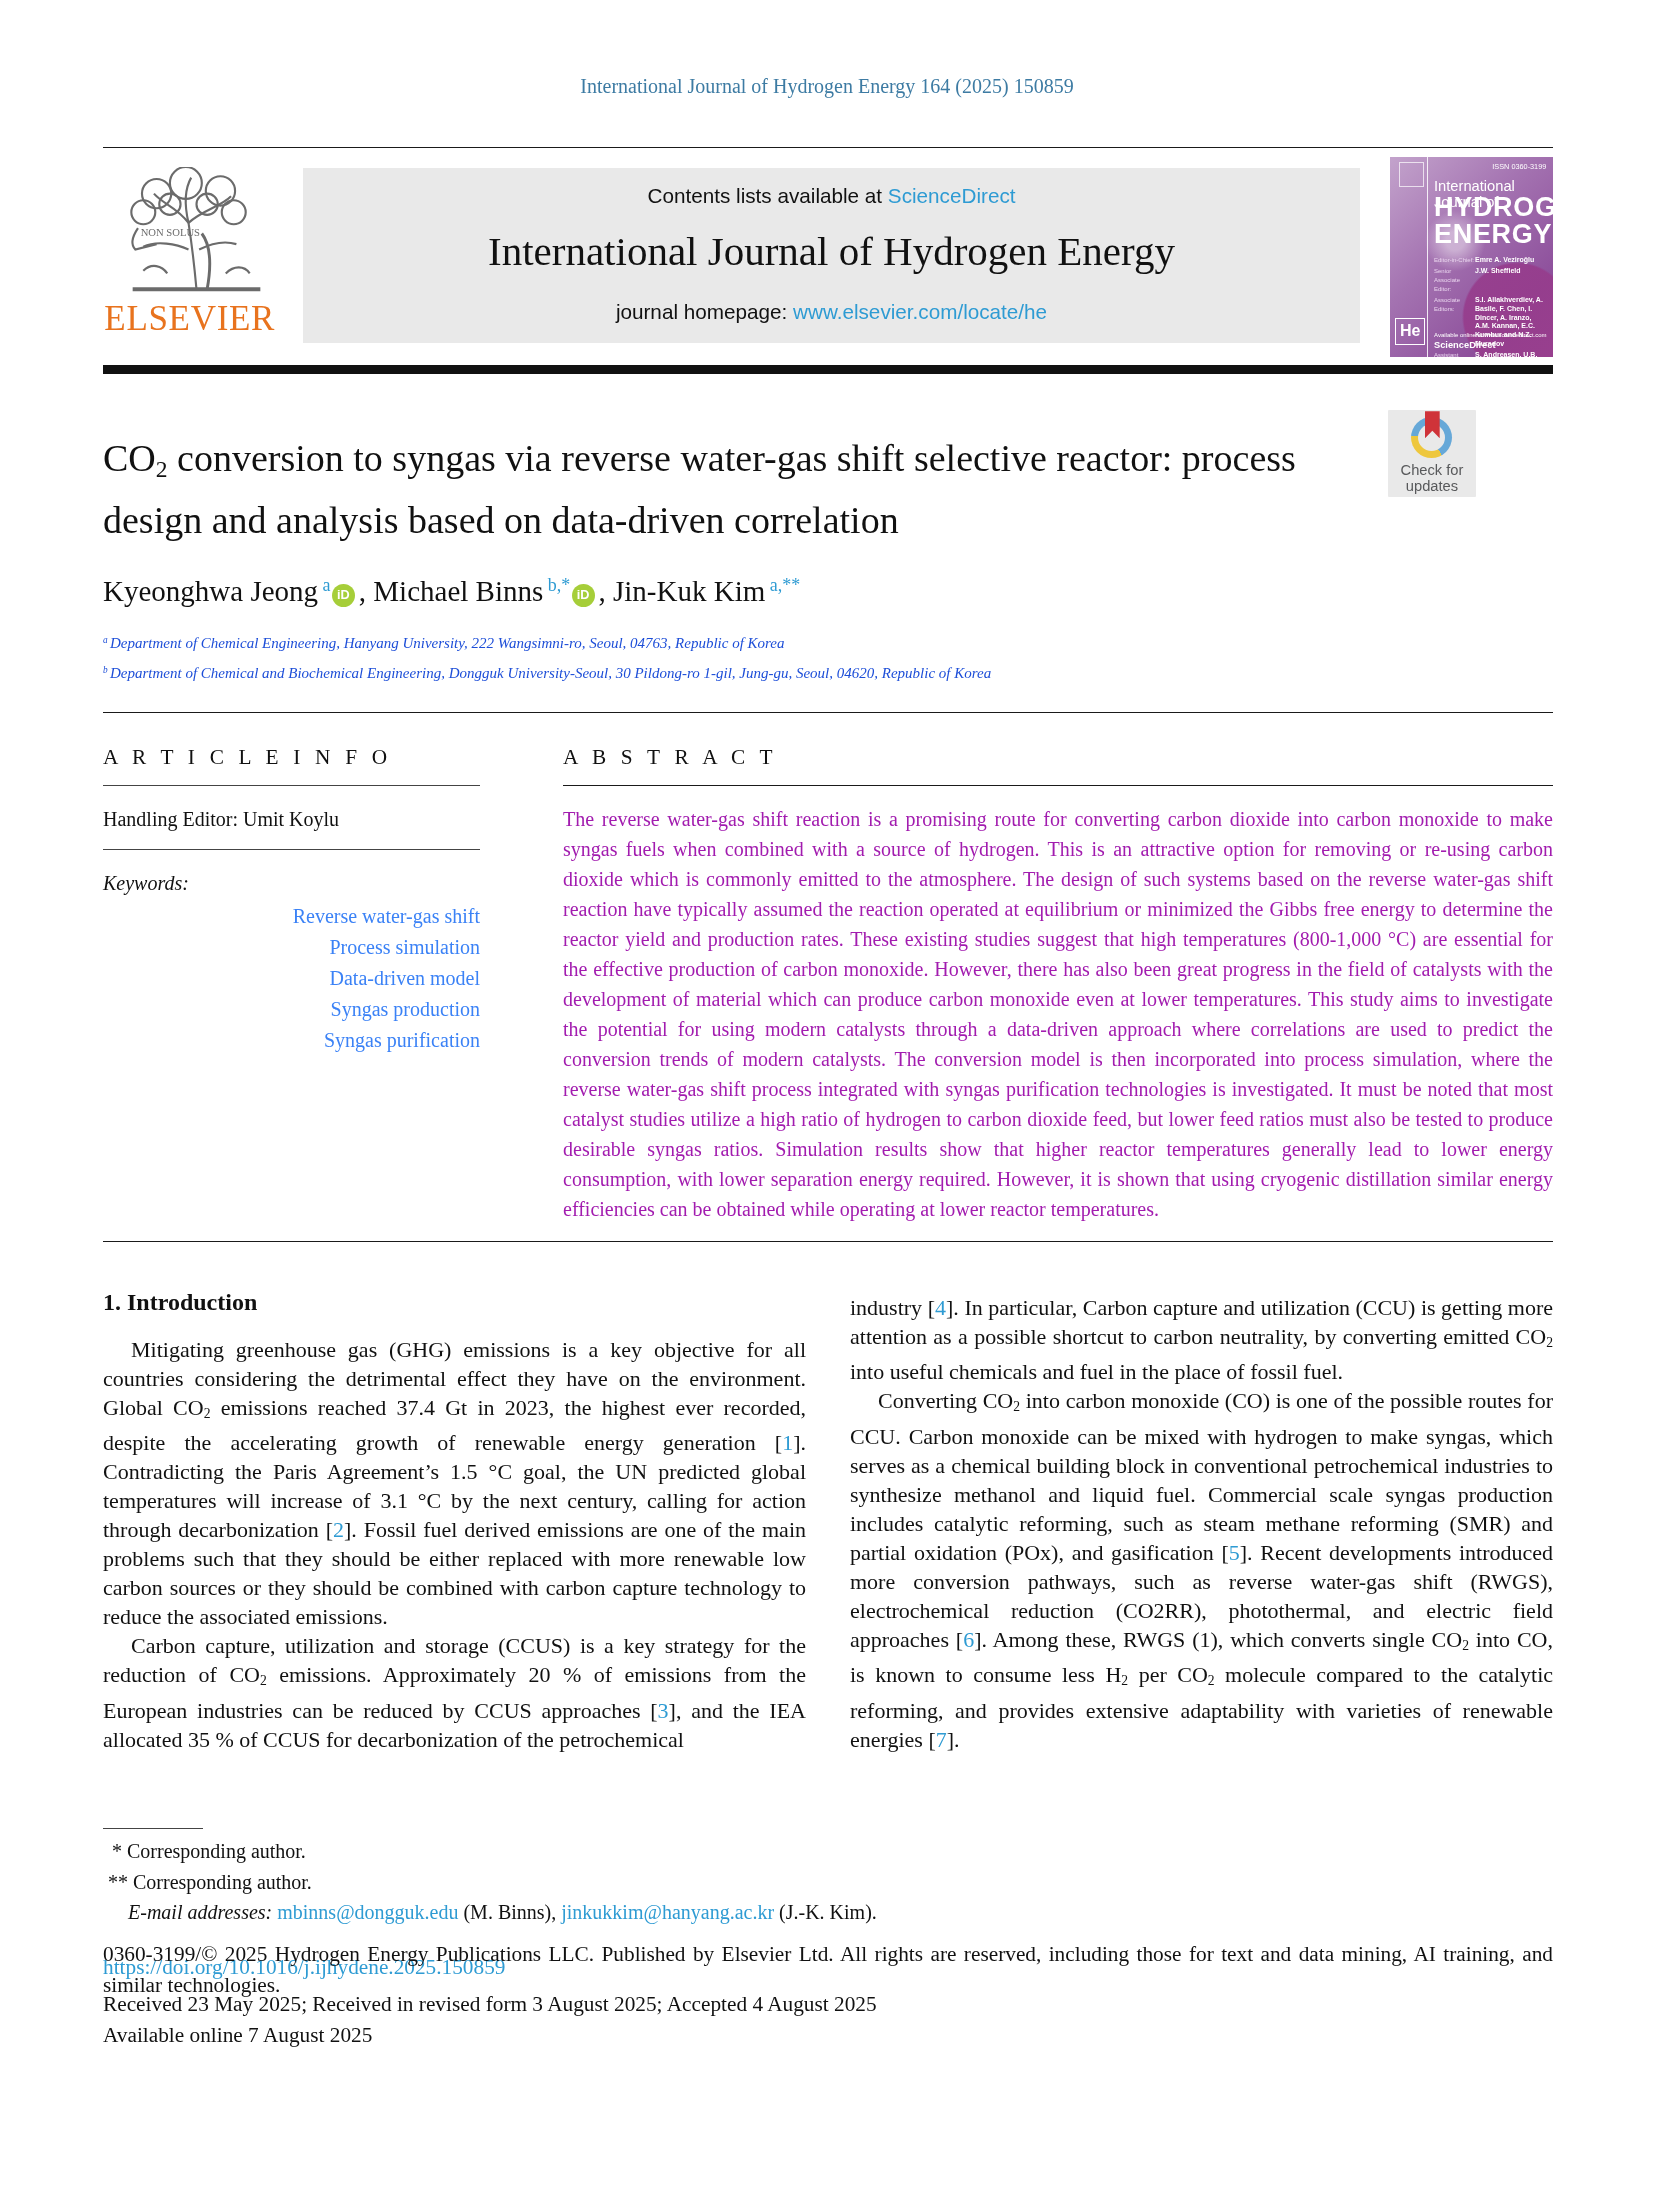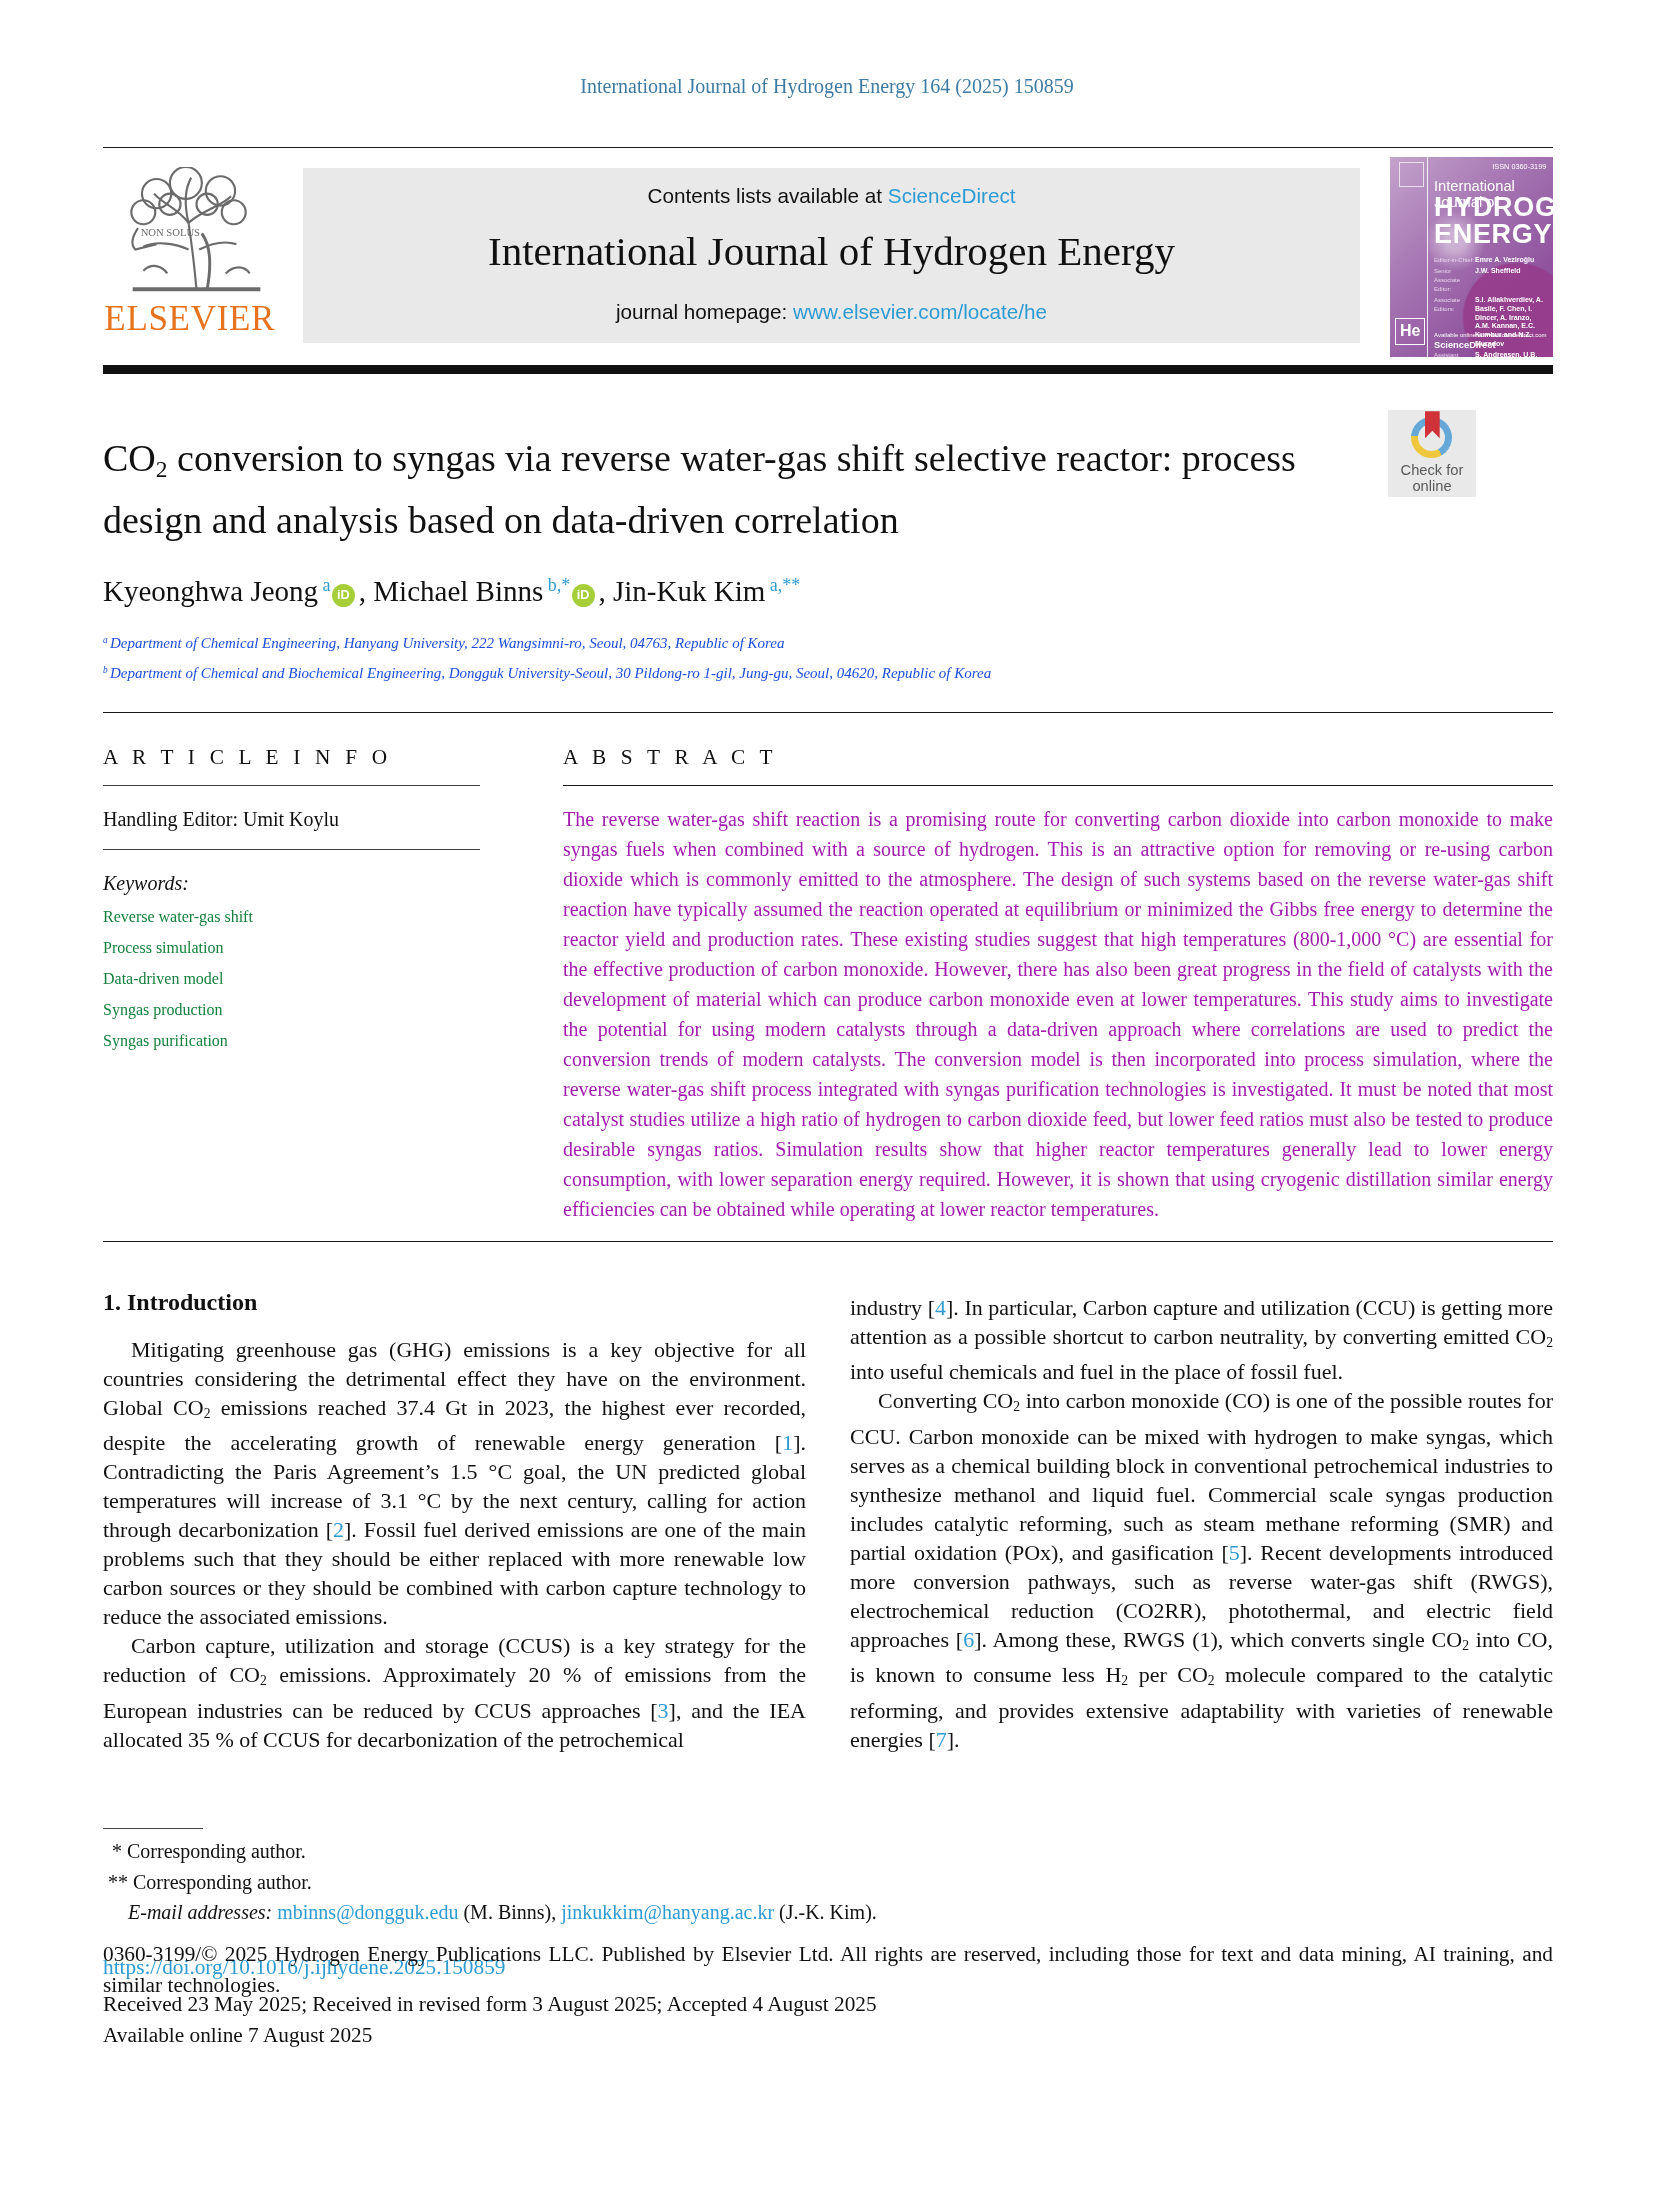--- a/index.html
+++ b/index.html
@@ -41,21 +41,21 @@
             clip-path:polygon(0 0,100% 0,100% 100%,50% 72%,0 100%);}
   .chk-text{position:absolute;top:52px;width:100%;text-align:center;font-family:"Liberation Sans",sans-serif;
             font-size:14.7px;line-height:16px;color:#58595b;}
   
   .paper-title{font-size:38px;line-height:51px;color:#111;}
   .authors{font-size:29px;color:#111;}
   .affil{font-size:15px;font-style:italic;color:#1d4ed8;}
   
   .blk-head{font-size:21.3px;letter-spacing:4.7px;color:#111;}
   .info-txt{font-size:20px;color:#111;}
-  .kw{font-size:16px;line-height:31px;color:#15803d;}
+  .kw{font-size:20px;line-height:31px;color:#3b82f6;text-align:right;}
   .abstract-txt{font-size:20px;line-height:30px;text-align:justify;color:#a21caf;}
   
   .sec-head{font-size:24px;font-weight:bold;color:#111;}
   .body-col{font-size:22px;line-height:29px;text-align:justify;color:#111;}
   .body-col p{margin:0 0 0 0;}
   .ind{text-indent:28px;}
   
   .fn{font-size:20px;color:#111;}
   .foot{font-size:21.3px;color:#111;line-height:31px;}
   
@@ -142,21 +142,21 @@
 
   <div class="abs" style="top:365px;left:103px;width:1450px;height:8.7px;background:#111;"></div>
 
   <div class="abs chk" style="top:410px;left:1388px;width:88px;height:87px;">
     <div class="chk-ring">
       <div class="chk-ring-inner"></div>
     </div>
     <div class="chk-bookmark" style="left:37px;"></div>
     <div class="chk-text">
       <div>Check for</div>
-      <div>online</div>
+      <div>updates</div>
     </div>
   </div>
 
   <div class="abs paper-title" style="top:433px;left:103px;width:1213px;"><span>CO</span><span class="sg-sub">2</span><span> conversion to syngas via reverse water-gas shift selective reactor: process design and analysis based on data-driven correlation</span></div>
 
   <div class="abs authors" style="top:575px;left:103px;width:1333px;"><span>Kyeonghwa Jeong</span><span class="sg-suplink"> a</span><span class="sg-orcid">iD</span><span>, Michael Binns</span><span class="sg-suplink"> b,*</span><span class="sg-orcid">iD</span><span>, Jin-Kuk Kim</span><span class="sg-suplink"> a,**</span></div>
 
   <div class="abs affil" style="top:635px;left:103px;width:1400px;"><span class="sg-sup">a </span><span>Department of Chemical Engineering, Hanyang University, 222 Wangsimni-ro, Seoul, 04763, Republic of Korea</span></div>
   <div class="abs affil" style="top:665px;left:103px;width:1400px;"><span class="sg-sup">b </span><span>Department of Chemical and Biochemical Engineering, Dongguk University-Seoul, 30 Pildong-ro 1-gil, Jung-gu, Seoul, 04620, Republic of Korea</span></div>
 

